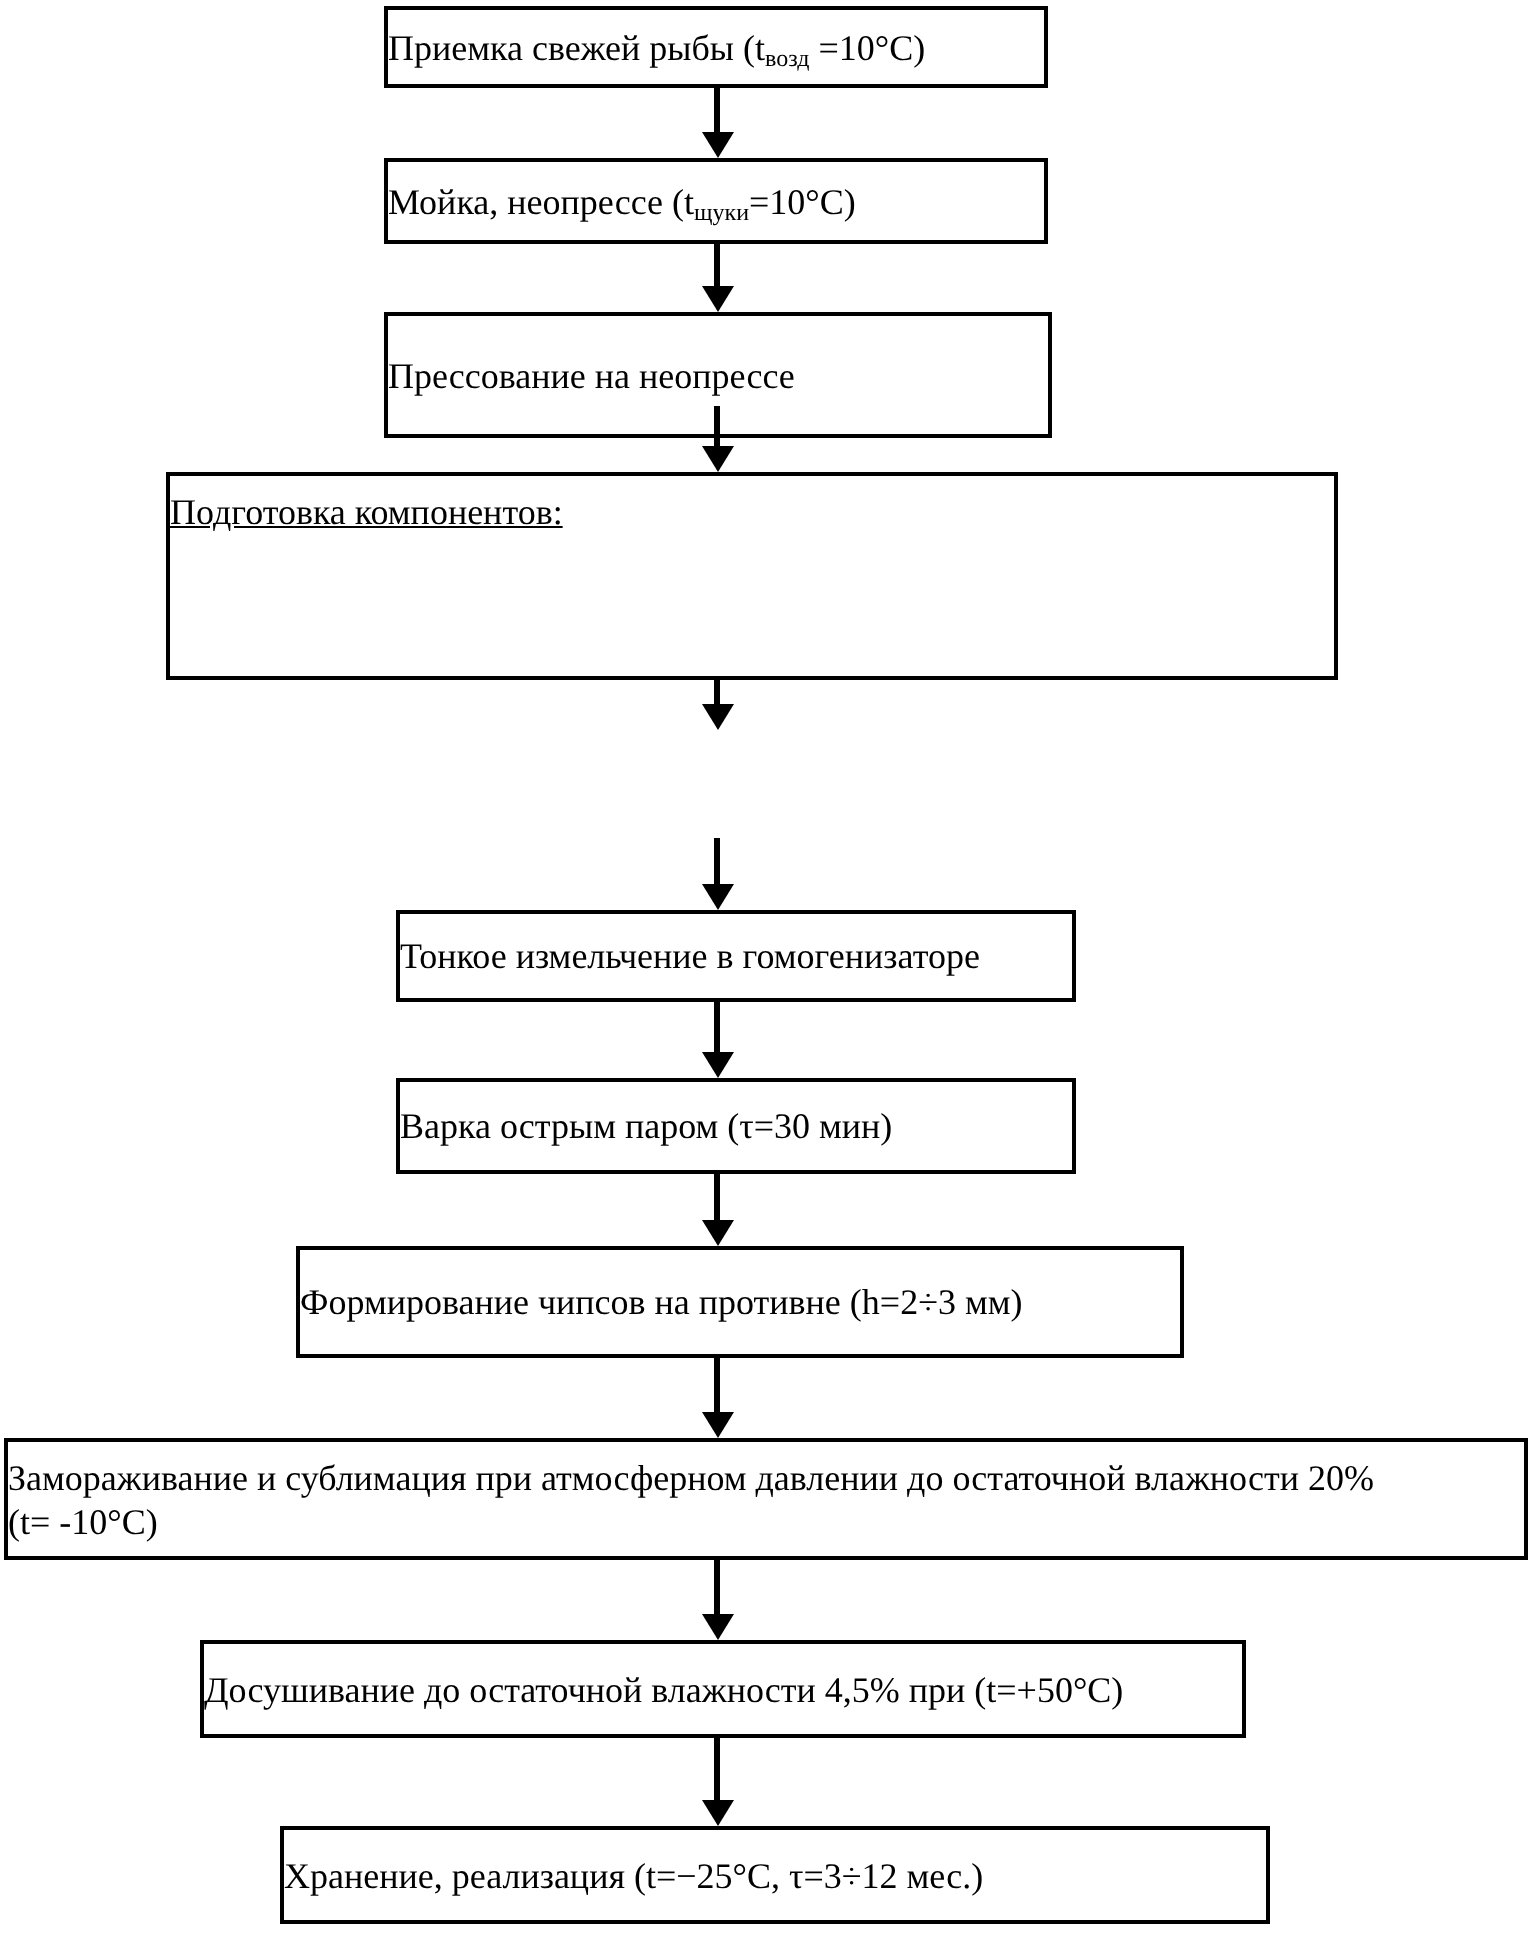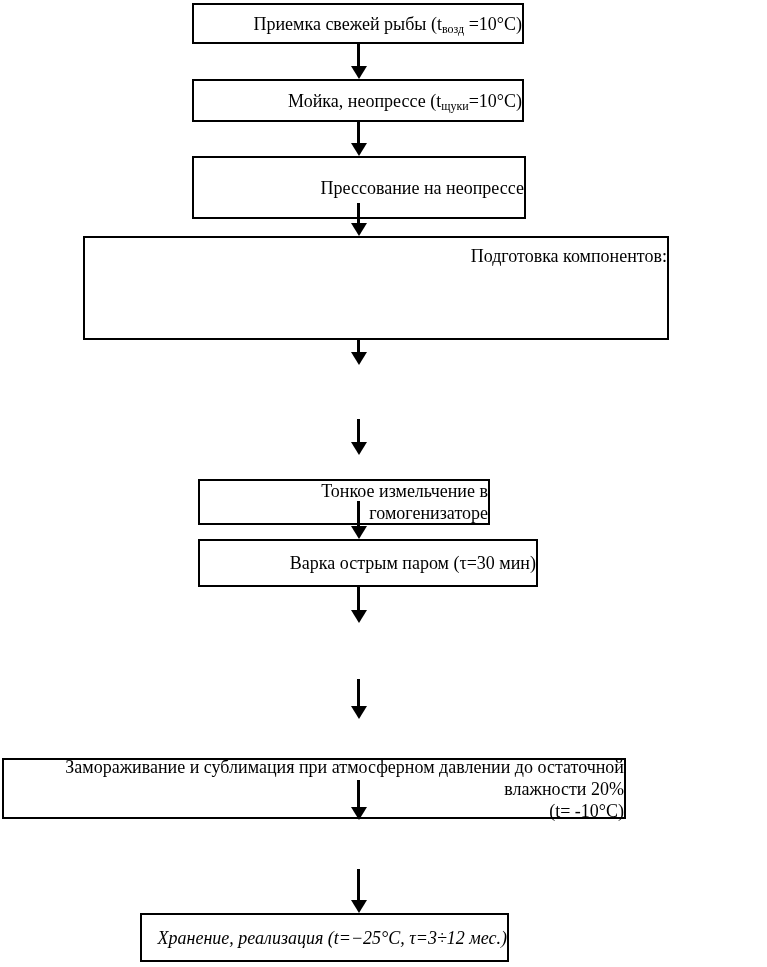--- a/index.html
+++ b/index.html
@@ -19,43 +19,43 @@
   }
   .node {
     position: absolute;
     box-sizing: border-box;
     border: 2px solid #000000;
     background: #ffffff;
     display: flex;
     flex-direction: column;
     justify-content: center;
     align-items: center;
-    text-align: right;
+    text-align: left;
     line-height: 22px;
   }
   .node .line { width: 100%; }
   sub.subscript {
     font-size: 12px;
     line-height: 0;
     vertical-align: -3px;
   }
   
   .n1  { left: 192px; top: 3px;   width: 332px; height: 41px; }
   .n2  { left: 192px; top: 79px;  width: 332px; height: 43px; }
   .n3  { left: 192px; top: 156px; width: 334px; height: 63px; }
   .n4  { left: 83px;  top: 236px; width: 586px; height: 104px;
          justify-content: flex-start; padding-top: 7px; }
-  .n4 .title { margin-bottom: 32px; }
+  .n4 .title { margin-bottom: 32px; text-decoration: underline; }
   .n5  { left: 123px; top: 365px; width: 460px; height: 54px; }
-  .n6  { left: 198px; top: 479px; width: 292px; height: 46px; padding-left: 48px; }
+  .n6  { left: 198px; top: 455px; width: 340px; height: 46px; }
   .n7  { left: 198px; top: 539px; width: 340px; height: 48px; }
   .n8  { left: 148px; top: 623px; width: 444px; height: 56px; }
-  .n9  { left: 2px;   top: 719px; width: 624px; height: 61px; margin-top: 39px; }
+  .n9  { left: 2px;   top: 719px; width: 762px; height: 61px; }
   .n10 { left: 100px; top: 820px; width: 523px; height: 49px; }
-  .n11 { left: 140px; top: 913px; width: 369px; height: 49px; font-style: italic; }
+  .n11 { left: 140px; top: 913px; width: 495px; height: 49px; }
   
   .arrow {
     position: absolute;
     width: 3px;
     background: #000000;
   }
   .arrow::after {
     content: '';
     position: absolute;
     top: 100%;
@@ -115,30 +115,36 @@
   </div>
 
   <div class="arrow a6"></div>
 
   <div class="node n7">
     <div class="line">Варка острым паром (τ=30 мин)</div>
   </div>
 
   <div class="arrow a7"></div>
 
+  <div class="node n8">
+    <div class="line">Формирование чипсов на противне (h=2÷3 мм)</div>
+  </div>
 
   <div class="arrow a8"></div>
 
   <div class="node n9">
     <div class="line">Замораживание и сублимация при атмосферном давлении до остаточной влажности 20%</div>
     <div class="line">(t= -10°C)</div>
   </div>
 
   <div class="arrow a9"></div>
 
+  <div class="node n10">
+    <div class="line">Досушивание до остаточной влажности 4,5% при (t=+50°C)</div>
+  </div>
 
   <div class="arrow a10"></div>
 
   <div class="node n11">
     <div class="line">Хранение, реализация (t=−25°C, τ=3÷12 мес.)</div>
   </div>
 
 </div>
 
 </body></html>

